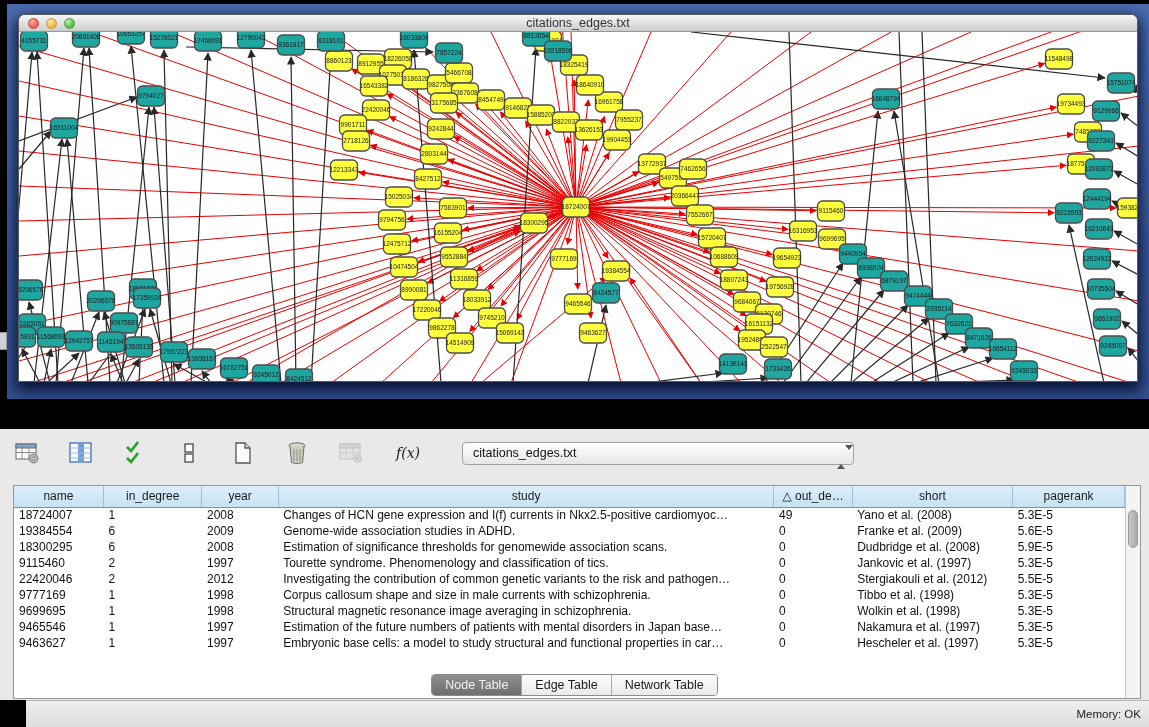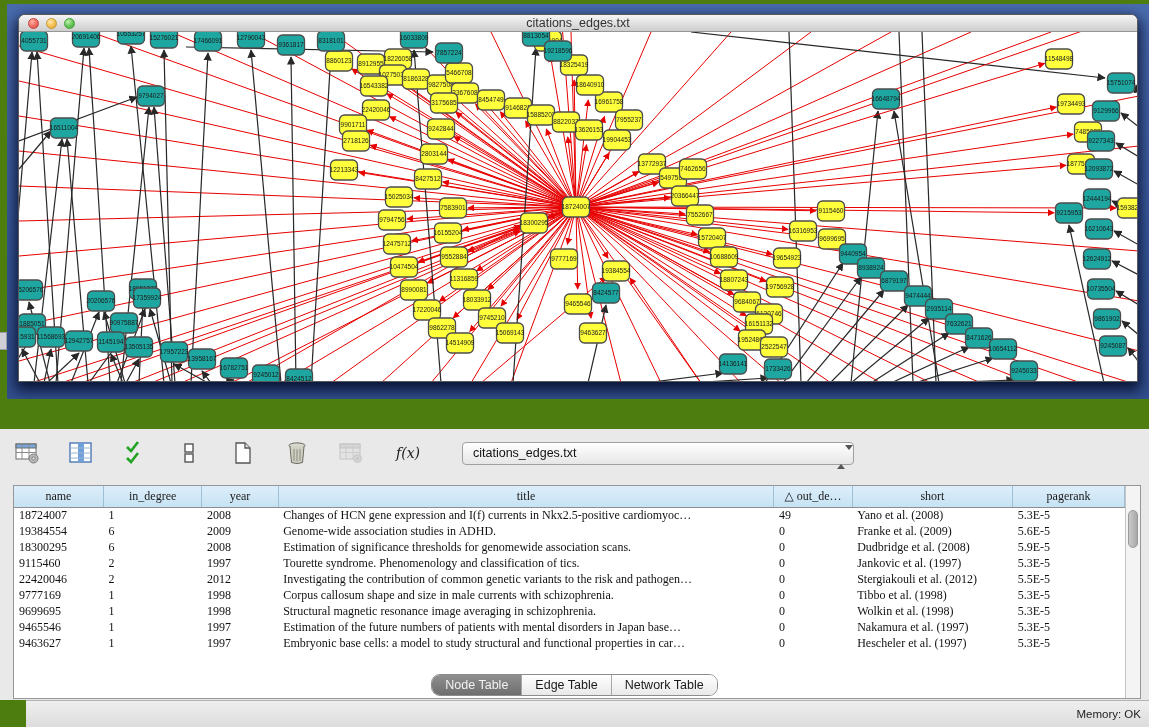--- a/index.html
+++ b/index.html
@@ -1,17 +1,17 @@
 <!DOCTYPE html>
 <html><head>
 <meta charset="utf-8">
 <style>
   * { margin:0; padding:0; box-sizing:border-box; }
   body { background:#555; font-family:"Liberation Sans", sans-serif; }
-  .screen { position:relative; width:1149px; height:727px; background:#4d7c0f; overflow:hidden; }
+  .screen { position:relative; width:1149px; height:727px; background:#000000; overflow:hidden; }
 
   
   .desktop { position:absolute; left:7px; top:4px; width:1142px; height:395px;
              background:linear-gradient(180deg,#4a6cae 0%,#3a5a9c 60%,#33518f 100%); overflow:hidden; }
   .net-window { position:absolute; left:11px; top:10px; width:1120px; height:368px;
                 background:#fff; border:1px solid #5a5a5a; border-radius:7px 7px 0 0;
                 box-shadow:0 6px 14px 3px rgba(4,10,40,0.85); }
   .titlebar { position:relative; height:17px; border-radius:6px 6px 0 0;
               background:linear-gradient(#f5f5f5,#cdcdcd); border-bottom:1px solid #979797; }
   .titlebar .title { display:block; text-align:center; font-size:12.5px; line-height:16px; color:#333; }
@@ -42,31 +42,31 @@
            background:linear-gradient(#ffffff,#e6e6e6); font-size:12.5px; color:#111;
            line-height:21px; padding:0 24px 0 10px; }
   .combo .arrows { position:absolute; right:7px; top:4px; width:9px; height:14px; }
   .combo .arrows .up { width:0; height:0; border-left:4px solid transparent; border-right:4px solid transparent;
                        border-bottom:5px solid #555; margin-bottom:3px; }
   .combo .arrows .dn { width:0; height:0; border-left:4px solid transparent; border-right:4px solid transparent;
                        border-top:5px solid #555; }
 
   .table-wrap { position:absolute; left:13px; top:56px; width:1128px; height:214px;
                 background:#fff; border:1px solid #979797; display:flex; }
-  .tbl { flex:1; overflow:hidden;font-family:Liberation Serif, serif; }
+  .tbl { flex:1; overflow:hidden; }
   table { border-collapse:collapse; table-layout:fixed; width:100%; }
   thead th { height:21px; background:linear-gradient(#ddeefa,#c6e2f3); border-right:1px solid #9fc0d4;
              border-bottom:1px solid #8e8e8e; font-size:12px; font-weight:normal; color:#1a1a1a;
              overflow:hidden; white-space:nowrap; }
   tbody td { height:16px; font-size:12px; color:#111; padding:0 5px; white-space:nowrap; overflow:hidden; }
   .vscroll { width:15px; background:#f4f4f4; border-left:1px solid #c4c4c4; position:relative; }
   .vthumb { position:absolute; left:2px; top:24px; width:10px; height:38px; background:linear-gradient(90deg,#c9c9c9,#a8a8a8); border-radius:5px; border:1px solid #9a9a9a; }
 
   .tabbar { position:absolute; left:0; bottom:1px; width:100%; height:28px; display:flex; align-items:center; justify-content:center; }
-  .seg { display:flex; border:1px solid #8d8d8d; border-radius:9px; overflow:hidden;
+  .seg { display:flex; border:1px solid #8d8d8d; border-radius:4px; overflow:hidden;
          box-shadow:0 1px 0 rgba(255,255,255,.7); }
   .seg button { height:20px; padding:0 13px; font-size:12.5px; color:#1a1a1a; border:none;
                 border-left:1px solid #a8a8a8; background:linear-gradient(#ffffff,#e9e9e9); }
   .seg button:first-child { border-left:none; }
   .seg button.sel { background:linear-gradient(#8f8f8f,#6e6e6e); color:#f2f2f2; }
 
   .statusbar { position:absolute; left:0; top:700px; width:1149px; height:27px;
                background:linear-gradient(#efefef,#dcdcdc); border-top:1px solid #b2b2b2;margin-left:26px; }
   .mem { position:absolute; right:34px; top:7px; font-size:11.5px; color:#222; }
   .memdot { position:absolute; right:10px; top:5px; width:16px; height:16px; border-radius:50%;
@@ -884,21 +884,21 @@
               <col style="width: 488px;">
               <col style="width: 77px;">
               <col style="width: 158px;">
               <col style="width: 110px;">
             </colgroup>
           <thead>
               <tr id="tbl-head">
                 <th>name</th>
                 <th>in_degree</th>
                 <th>year</th>
-                <th>title</th>
+                <th>study</th>
                 <th>△ out_de…</th>
                 <th>short</th>
                 <th>pagerank</th>
               </tr>
             </thead>
           <tbody id="tbl-body">
               <tr>
                 <td>18724007</td>
                 <td>1</td>
                 <td>2008</td>

